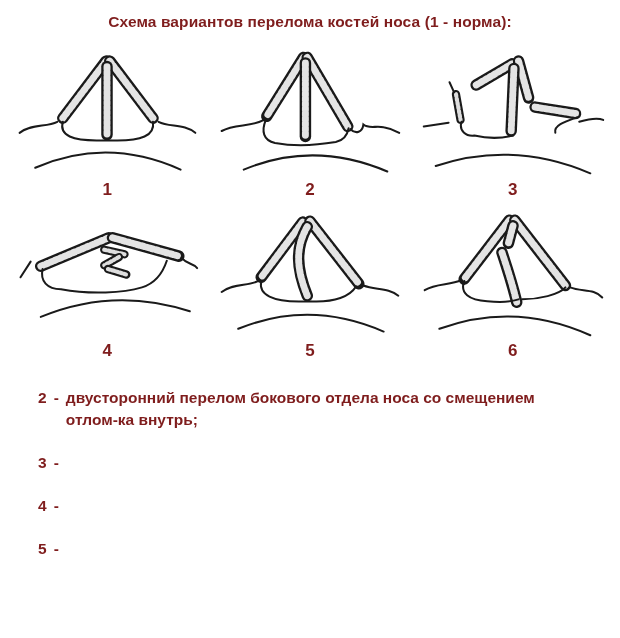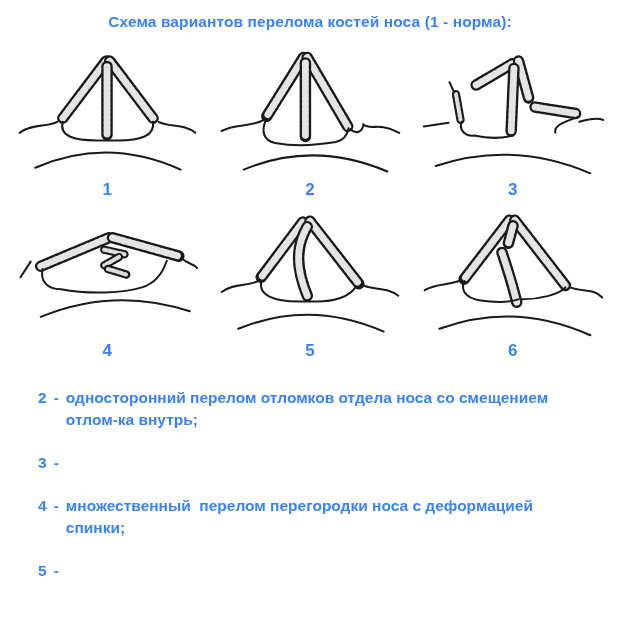--- a/index.html
+++ b/index.html
@@ -1,19 +1,19 @@
 <!DOCTYPE html>
 <html><head>
 <meta charset="utf-8">
 <style>
   html, body { margin: 0; padding: 0; background: #ffffff; }
   .page {
     width: 620px; height: 638px;
     background: #ffffff;
-    color: #3b82f6;
+    color: #7f1d1d;
     font-family: "Liberation Sans", sans-serif;
     overflow: hidden;
     box-sizing: border-box;
   }
   .title {
     text-align: center;
     font-weight: bold;
     font-size: 15.5px;
     padding-top: 13px;
     letter-spacing: 0.1px;
@@ -215,32 +215,31 @@
       <div class="fig-label">6</div>
     </div>
 
   </div>
 
   <div class="legend">
 
     <div class="legend-item">
       <span class="li-num">2</span>
       <span class="li-dash">-</span>
-      <span class="li-text">односторонний перелом отломков отдела носа со смещением отлом-ка внутрь;</span>
+      <span class="li-text">двусторонний перелом бокового отдела носа со смещением отлом-ка внутрь;</span>
     </div>
 
     <div class="legend-item">
       <span class="li-num">3</span>
       <span class="li-dash">-</span>
     </div>
 
     <div class="legend-item">
       <span class="li-num">4</span>
       <span class="li-dash">-</span>
-      <span class="li-text">множественный  перелом перегородки носа с деформацией спинки;</span>
     </div>
 
     <div class="legend-item">
       <span class="li-num">5</span>
       <span class="li-dash">-</span>
     </div>
 
   </div>
 
 </div>

